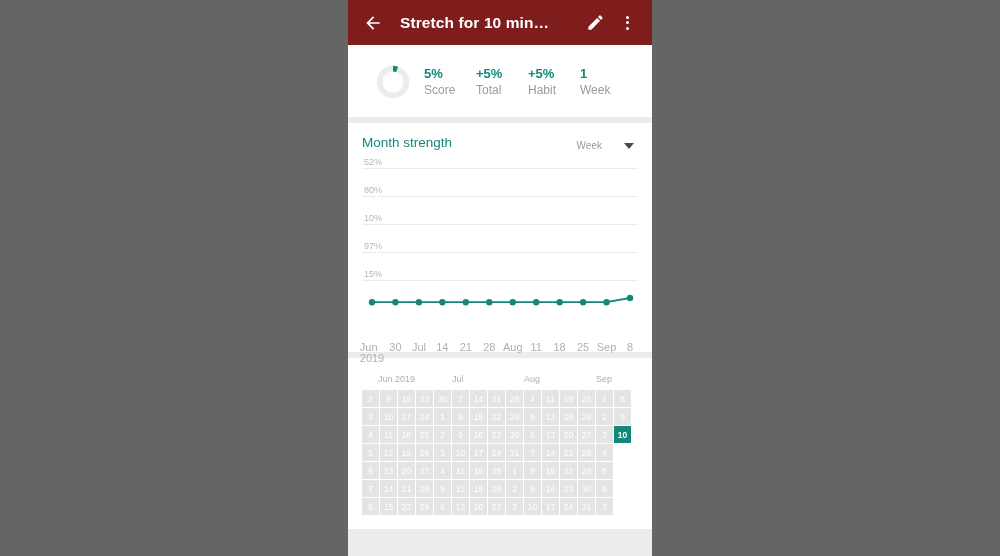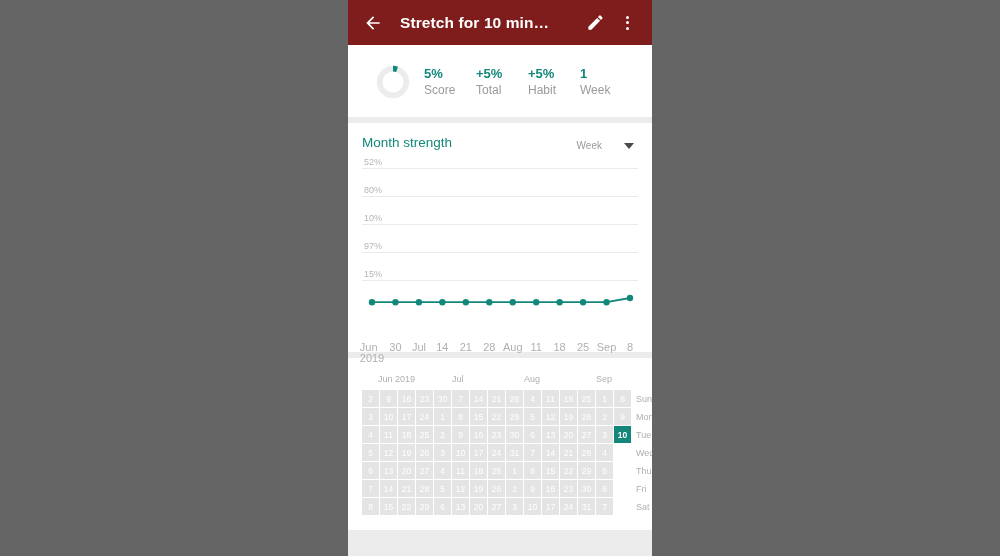--- a/index.html
+++ b/index.html
@@ -312,25 +312,16 @@
           <div class="cell" style="grid-area: 7 / 7;">20</div>
           <div class="cell" style="grid-area: 7 / 8;">27</div>
           <div class="cell" style="grid-area: 7 / 9;">3</div>
           <div class="cell" style="grid-area: 7 / 10;">10</div>
           <div class="cell" style="grid-area: 7 / 11;">17</div>
           <div class="cell" style="grid-area: 7 / 12;">24</div>
           <div class="cell" style="grid-area: 7 / 13;">31</div>
           <div class="cell" style="grid-area: 7 / 14;">7</div>
           <div class="cell blank" style="grid-area: 7 / 15;"></div>
         </div>
-      <div class="dows" id="dows">
-          <div class="dow">Sun</div>
-          <div class="dow">Mon</div>
-          <div class="dow">Tue</div>
-          <div class="dow">Wed</div>
-          <div class="dow">Thu</div>
-          <div class="dow">Fri</div>
-          <div class="dow">Sat</div>
-        </div>
     </div>
   </div>
 
 </div>
 
 </body></html>

